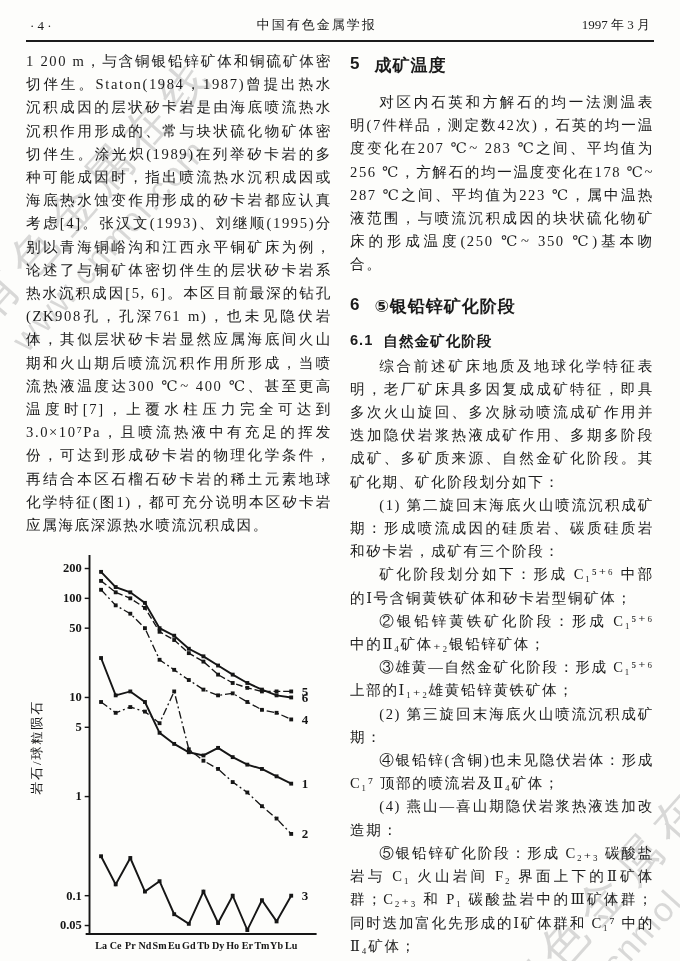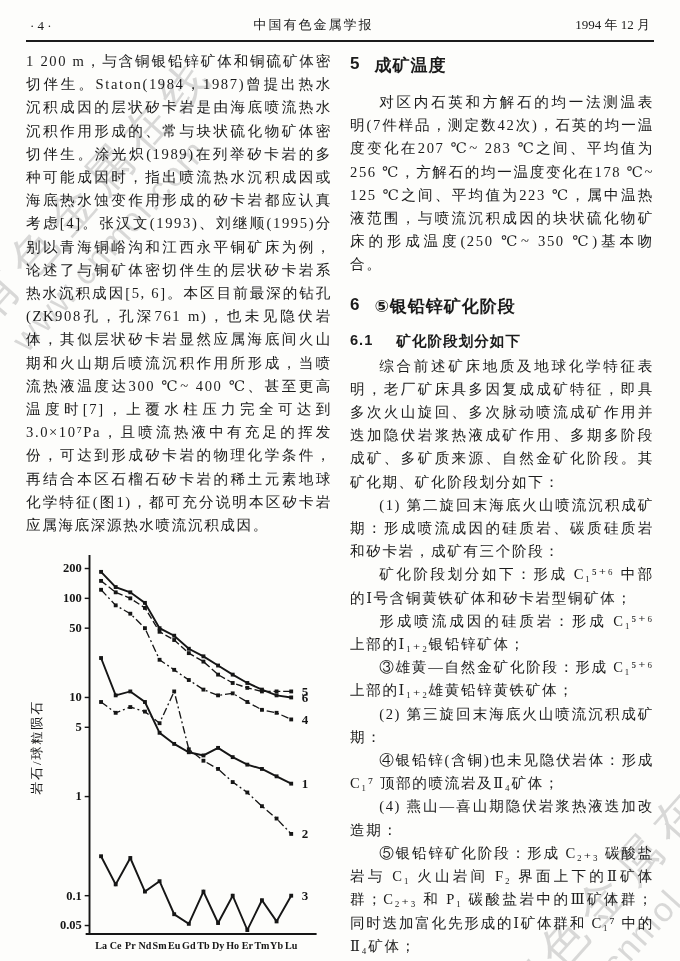--- a/index.html
+++ b/index.html
@@ -16,21 +16,21 @@
   .rule{border:0;border-top:2px solid #1c1c1c;margin:2px 26px 0 26px;}
   
   .cols{display:flex;gap:18px;padding:8px 26px 0 26px;}
   .col{width:306px;}
   p{margin:0;text-align:justify;text-indent:2em;
     font-size:14.6px;line-height:23.2px;letter-spacing:1.6px;}
   p.noindent{text-indent:0;}
   .h2{display:flex;gap:14px;font-weight:bold;font-size:17px;
       margin:16px 0 14px 0;letter-spacing:1px;
       font-family:"Liberation Sans","DejaVu Sans",sans-serif;}
-  .h3{display:flex;gap:23px;font-weight:bold;font-size:14.6px;
+  .h3{display:flex;gap:10px;font-weight:bold;font-size:14.6px;
       margin:10px 0 4px 0;letter-spacing:1px;
       font-family:"Liberation Sans","DejaVu Sans",sans-serif;}
   .s5gap{margin-top:4px;}
   .s6gap{margin-top:18px;}
   
   .fig{margin-top:10px;}
   svg text{font-family:"Liberation Serif","DejaVu Serif",serif;}
   
   .wm{position:absolute;z-index:1;color:rgba(185,185,185,0.55);
       transform:rotate(-48deg);white-space:nowrap;pointer-events:none;
@@ -51,21 +51,21 @@
   </div>
   <div class="wm" id="wm2">
     <div class="big">有色金属在线</div>
     <div class="url">www.cnmol.com</div>
   </div>
 
   <div class="content">
     <div class="hdr">
       <span>· 4 ·</span>
       <span class="c">中国有色金属学报</span>
-      <span>1994 年 12 月</span>
+      <span>1997 年 3 月</span>
     </div>
     <hr class="rule">
 
     <div class="cols">
 
       <div class="col">
         <p class="noindent">1 200 m，与含铜银铅锌矿体和铜硫矿体密切伴生。Staton(1984，1987)曾提出热水沉积成因的层状矽卡岩是由海底喷流热水沉积作用形成的、常与块状硫化物矿体密切伴生。涂光炽(1989)在列举矽卡岩的多种可能成因时，指出喷流热水沉积成因或海底热水蚀变作用形成的矽卡岩都应认真考虑[4]。张汉文(1993)、刘继顺(1995)分别以青海铜峪沟和江西永平铜矿床为例，论述了与铜矿体密切伴生的层状矽卡岩系热水沉积成因[5, 6]。本区目前最深的钻孔(ZK908孔，孔深761 m)，也未见隐伏岩体，其似层状矽卡岩显然应属海底间火山期和火山期后喷流沉积作用所形成，当喷流热液温度达300 ℃~ 400 ℃、甚至更高温度时[7]，上覆水柱压力完全可达到3.0×10⁷Pa，且喷流热液中有充足的挥发份，可达到形成矽卡岩的物理化学条件，再结合本区石榴石矽卡岩的稀土元素地球化学特征(图1)，都可充分说明本区矽卡岩应属海底深源热水喷流沉积成因。</p>
 
         <div class="fig">
           <svg id="ree-chart" width="306" height="418" viewBox="0 0 318 434">
@@ -201,34 +201,34 @@
             </svg>
           
         </div>
       </div>
 
       <div class="col">
         <div class="h2 s5gap">
           <span>5</span>
           <span>成矿温度</span>
         </div>
-        <p>对区内石英和方解石的均一法测温表明(7件样品，测定数42次)，石英的均一温度变化在207 ℃~ 283 ℃之间、平均值为256 ℃，方解石的均一温度变化在178 ℃~ 125 ℃之间、平均值为223 ℃，属中温热液范围，与喷流沉积成因的块状硫化物矿床的形成温度(250 ℃~ 350 ℃)基本吻合。</p>
+        <p>对区内石英和方解石的均一法测温表明(7件样品，测定数42次)，石英的均一温度变化在207 ℃~ 283 ℃之间、平均值为256 ℃，方解石的均一温度变化在178 ℃~ 287 ℃之间、平均值为223 ℃，属中温热液范围，与喷流沉积成因的块状硫化物矿床的形成温度(250 ℃~ 350 ℃)基本吻合。</p>
 
         <div class="h2 s6gap">
           <span>6</span>
           <span>⑤银铅锌矿化阶段</span>
         </div>
         <div class="h3">
           <span>6.1</span>
-          <span>矿化阶段划分如下</span>
+          <span>自然金矿化阶段</span>
         </div>
         <p>综合前述矿床地质及地球化学特征表明，老厂矿床具多因复成成矿特征，即具多次火山旋回、多次脉动喷流成矿作用并迭加隐伏岩浆热液成矿作用、多期多阶段成矿、多矿质来源、自然金矿化阶段。其矿化期、矿化阶段划分如下：</p>
         <p>(1) 第二旋回末海底火山喷流沉积成矿期：形成喷流成因的硅质岩、碳质硅质岩和矽卡岩，成矿有三个阶段：</p>
         <p>矿化阶段划分如下：形成 C₁⁵⁺⁶ 中部的Ⅰ号含铜黄铁矿体和矽卡岩型铜矿体；</p>
-        <p>形成喷流成因的硅质岩：形成 C₁⁵⁺⁶ 上部的Ⅰ₁₊₂银铅锌矿体；</p>
+        <p>②银铅锌黄铁矿化阶段：形成 C₁⁵⁺⁶ 中的Ⅱ₄矿体₊₂银铅锌矿体；</p>
         <p>③雄黄—自然金矿化阶段：形成 C₁⁵⁺⁶ 上部的Ⅰ₁₊₂雄黄铅锌黄铁矿体；</p>
         <p>(2) 第三旋回末海底火山喷流沉积成矿期：</p>
         <p>④银铅锌(含铜)也未见隐伏岩体：形成 C₁⁷ 顶部的喷流岩及Ⅱ₄矿体；</p>
         <p>(4) 燕山—喜山期隐伏岩浆热液迭加改造期：</p>
         <p>⑤银铅锌矿化阶段：形成 C₂₊₃ 碳酸盐岩与 C₁ 火山岩间 F₂ 界面上下的Ⅱ矿体群；C₂₊₃ 和 P₁ 碳酸盐岩中的Ⅲ矿体群；同时迭加富化先形成的Ⅰ矿体群和 C₁⁷ 中的Ⅱ₄矿体；</p>
       </div>
     </div>
   </div>
 </div>
 

